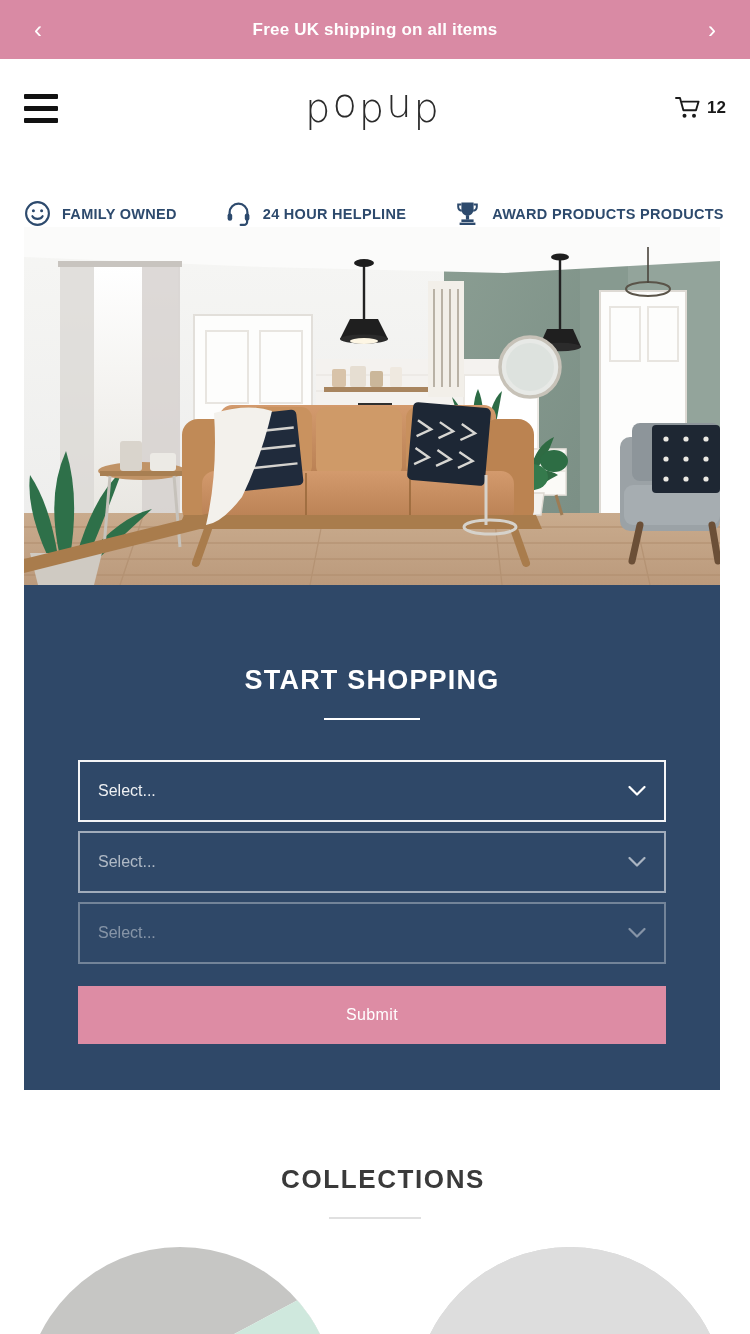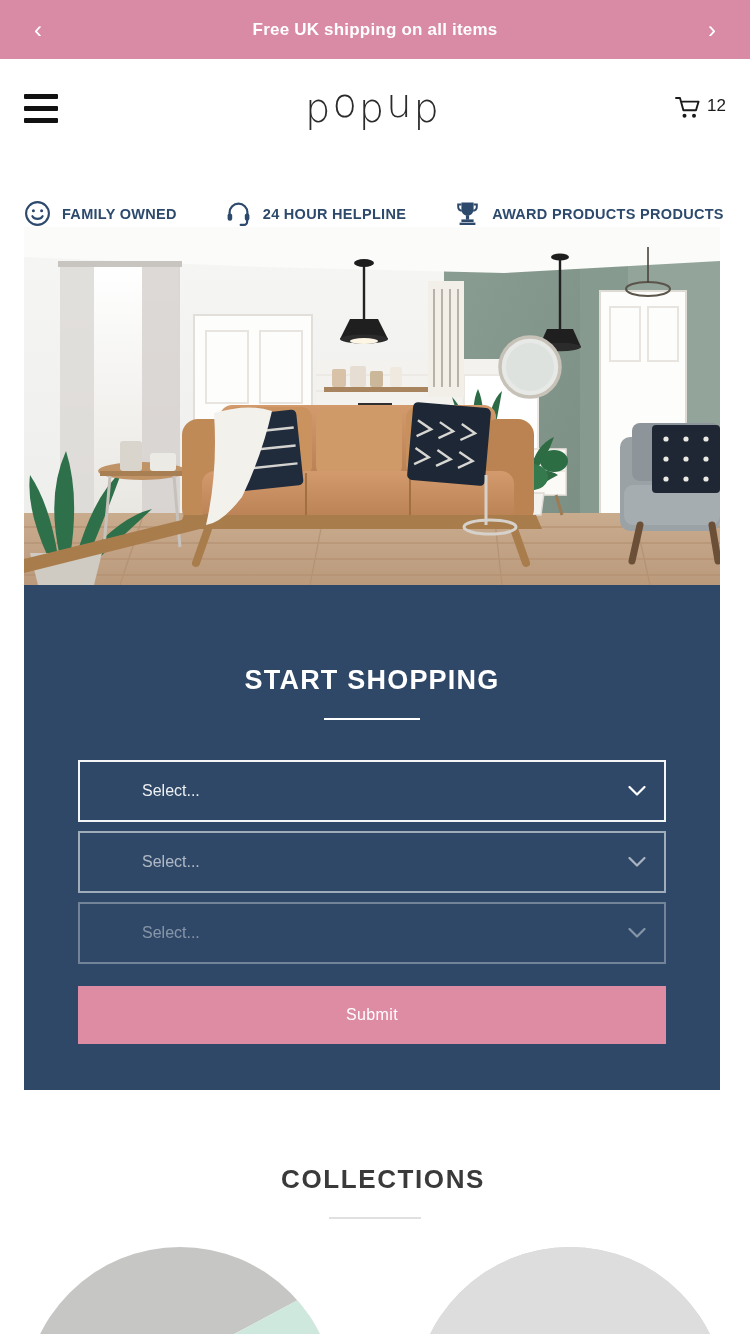--- a/index.html
+++ b/index.html
@@ -78,24 +78,25 @@
     color: #2b2b2b;
     letter-spacing: 2px;
     pointer-events: auto;
     cursor: pointer;
     display: inline-block;
   }
   .logo-link .up { position: relative; top: -5px; }
   .cart {
     margin-left: auto;
     display: flex;
-    align-items: flex-start;
+    align-items: center;
     gap: 6px;
     cursor: pointer;
     z-index: 2;
+    font-weight: bold;
   }
   .cart-count {
     font-size: 17px;
     color: #1a1a1a;
   }
 
   
   .trustbar {
     height: 70px;
     background: #ffffff;
@@ -162,21 +163,20 @@
     align-items: center;
     padding: 0 18px;
     cursor: pointer;
   }
   .select-box.lvl1 { border: 2px solid rgba(255,255,255,0.95); }
   .select-box.lvl2 { border: 2px solid rgba(255,255,255,0.55); }
   .select-box.lvl3 { border: 2px solid rgba(255,255,255,0.33); }
   .select-value {
     font-size: 16px;
     color: rgba(255,255,255,0.92);
-    margin-left: 44px;
   }
   .select-box.lvl2 .select-value { color: rgba(255,255,255,0.62); }
   .select-box.lvl3 .select-value { color: rgba(255,255,255,0.42); }
   .chev {
     position: absolute;
     right: 18px;
     top: 50%;
     transform: translateY(-50%);
   }
   .submit-btn {

